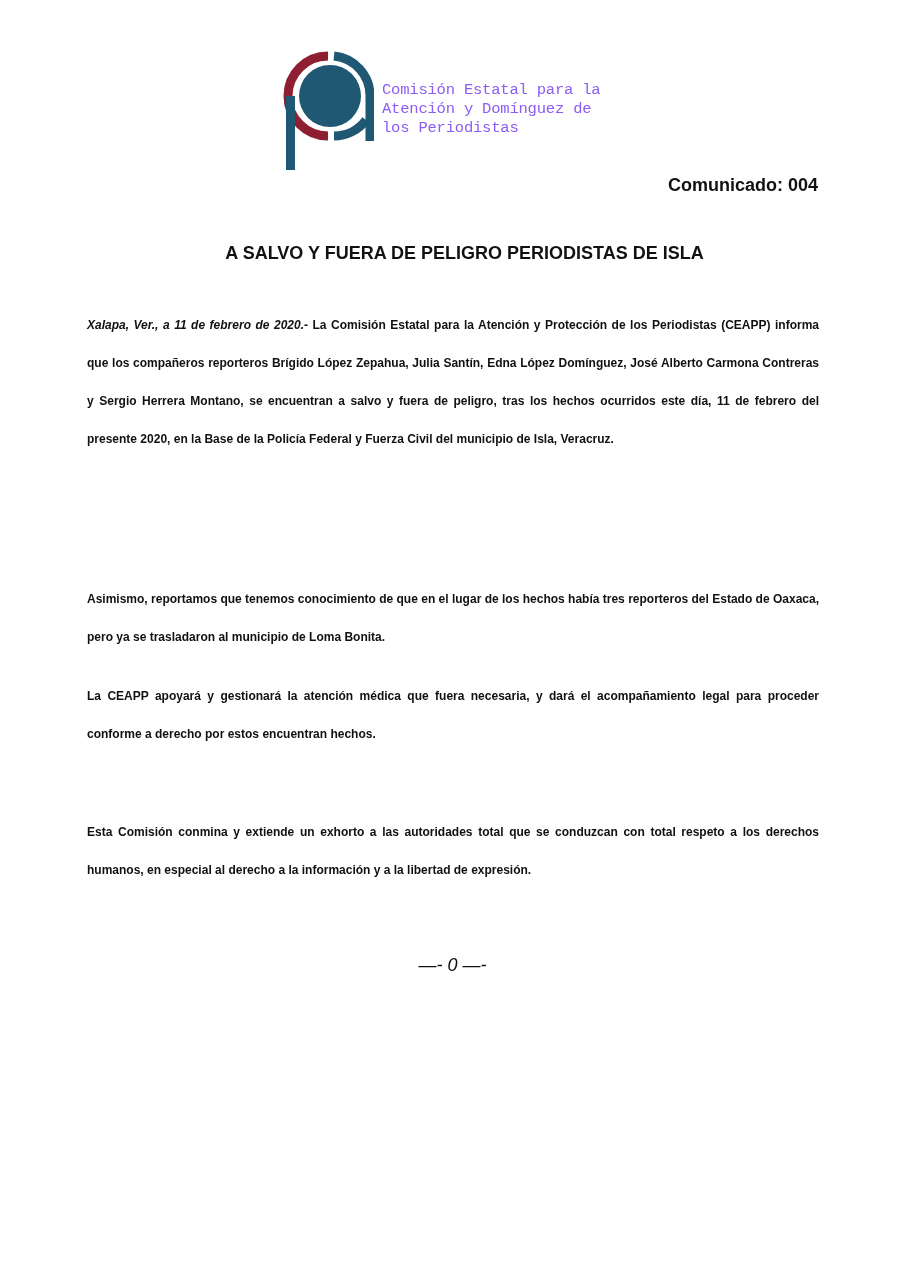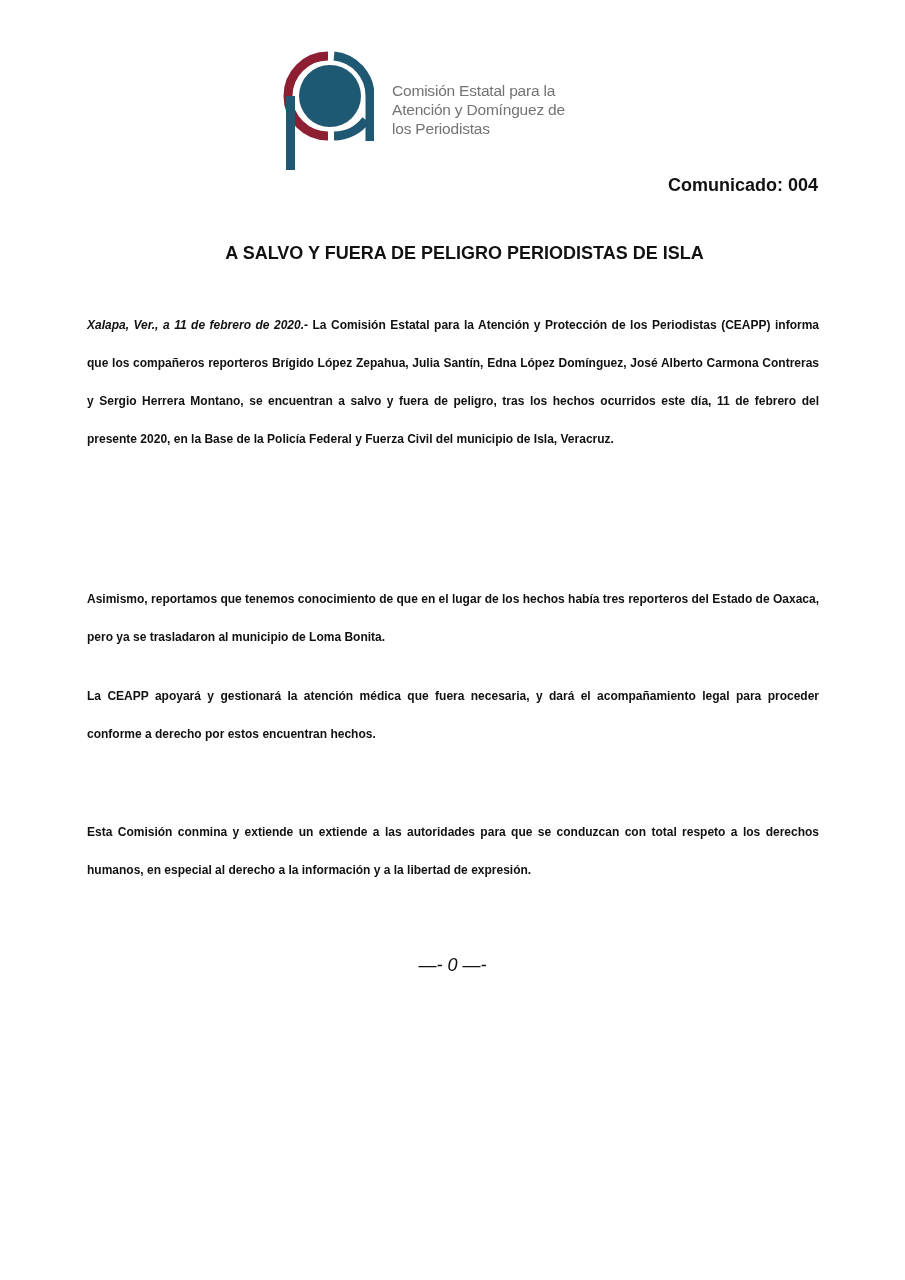--- a/index.html
+++ b/index.html
@@ -24,26 +24,26 @@
     }
     .logo-mark {
       position: absolute;
       left: 0;
       top: 0;
       width: 92px;
       height: 122px;
     }
     .logo-text {
       position: absolute;
-      left: 110px;
+      left: 100px;
       top: 31px;
-      font-family: Liberation Sans, sans-serif;
+      font-family: Liberation Mono, monospace;
       font-size: 15.5px;
       line-height: 19px;
-      color: #737373;
+      color: #8b5cf6;
       font-weight: 500;
       letter-spacing: -0.2px;
     }
     .logo-text div { white-space: nowrap; }
     .comunicado {
       position: absolute;
       right: 87px;
       top: 175px;
       font-weight: bold;
       font-size: 18px;
@@ -111,15 +111,15 @@
 <div class="comunicado">Comunicado: 004</div>
 
 <div class="title">A SALVO Y FUERA DE PELIGRO PERIODISTAS DE ISLA</div>
 
 <div class="body-text p1"><span class="italic">Xalapa, Ver., a 11 de febrero de 2020.</span><span>- La Comisión Estatal para la Atención y Protección de los Periodistas (CEAPP) informa que los compañeros reporteros Brígido López Zepahua, Julia Santín, Edna López Domínguez, José Alberto Carmona Contreras y Sergio Herrera Montano, se encuentran a salvo y fuera de peligro, tras los hechos ocurridos este día, 11 de febrero del presente 2020, en la Base de la Policía Federal y Fuerza Civil del municipio de Isla, Veracruz.</span></div>
 
 <div class="body-text p2">Asimismo, reportamos que tenemos conocimiento de que en el lugar de los hechos había tres reporteros del Estado de Oaxaca, pero ya se trasladaron al municipio de Loma Bonita.</div>
 
 <div class="body-text p3">La CEAPP apoyará y gestionará la atención médica que fuera necesaria, y dará el acompañamiento legal para proceder conforme a derecho por estos encuentran hechos.</div>
 
-<div class="body-text p4">Esta Comisión conmina y extiende un extiende a las autoridades para que se conduzcan con total respeto a los derechos humanos, en especial al derecho a la información y a la libertad de expresión.</div>
+<div class="body-text p4">Esta Comisión conmina y extiende un exhorto a las autoridades total que se conduzcan con total respeto a los derechos humanos, en especial al derecho a la información y a la libertad de expresión.</div>
 
 <div class="endmark">—- 0 —-</div>
 
 </body></html>

